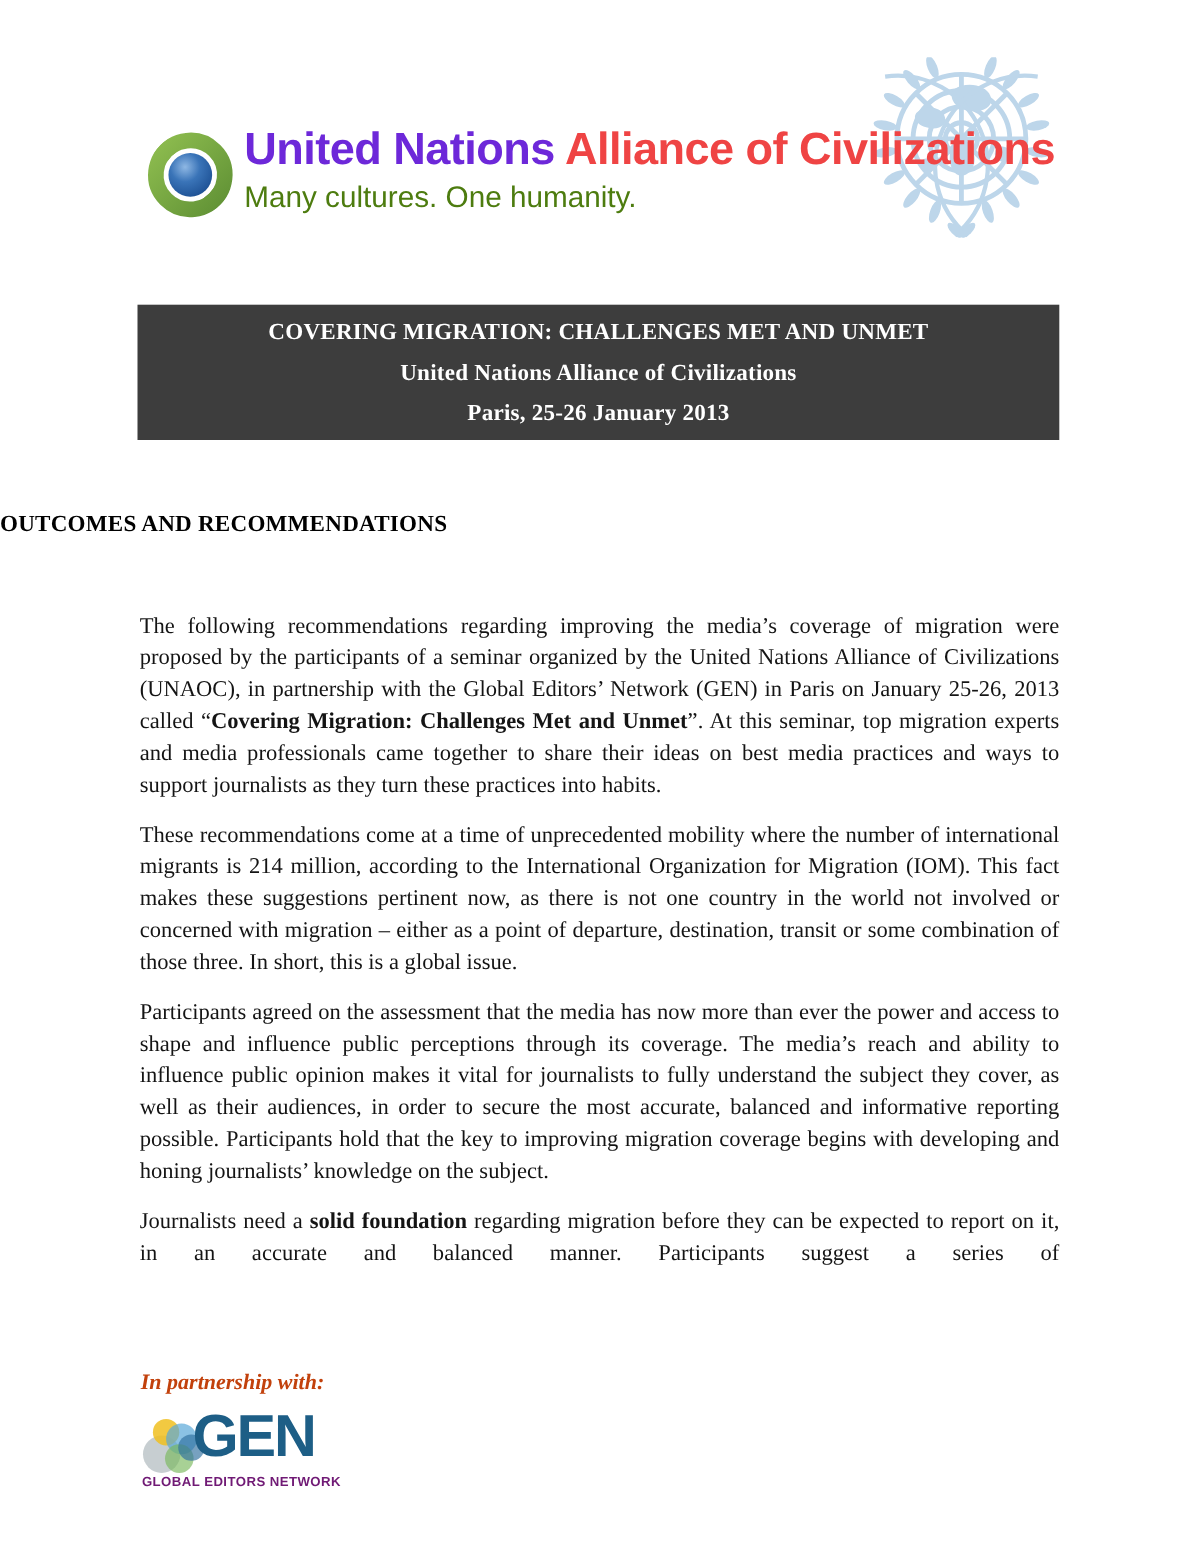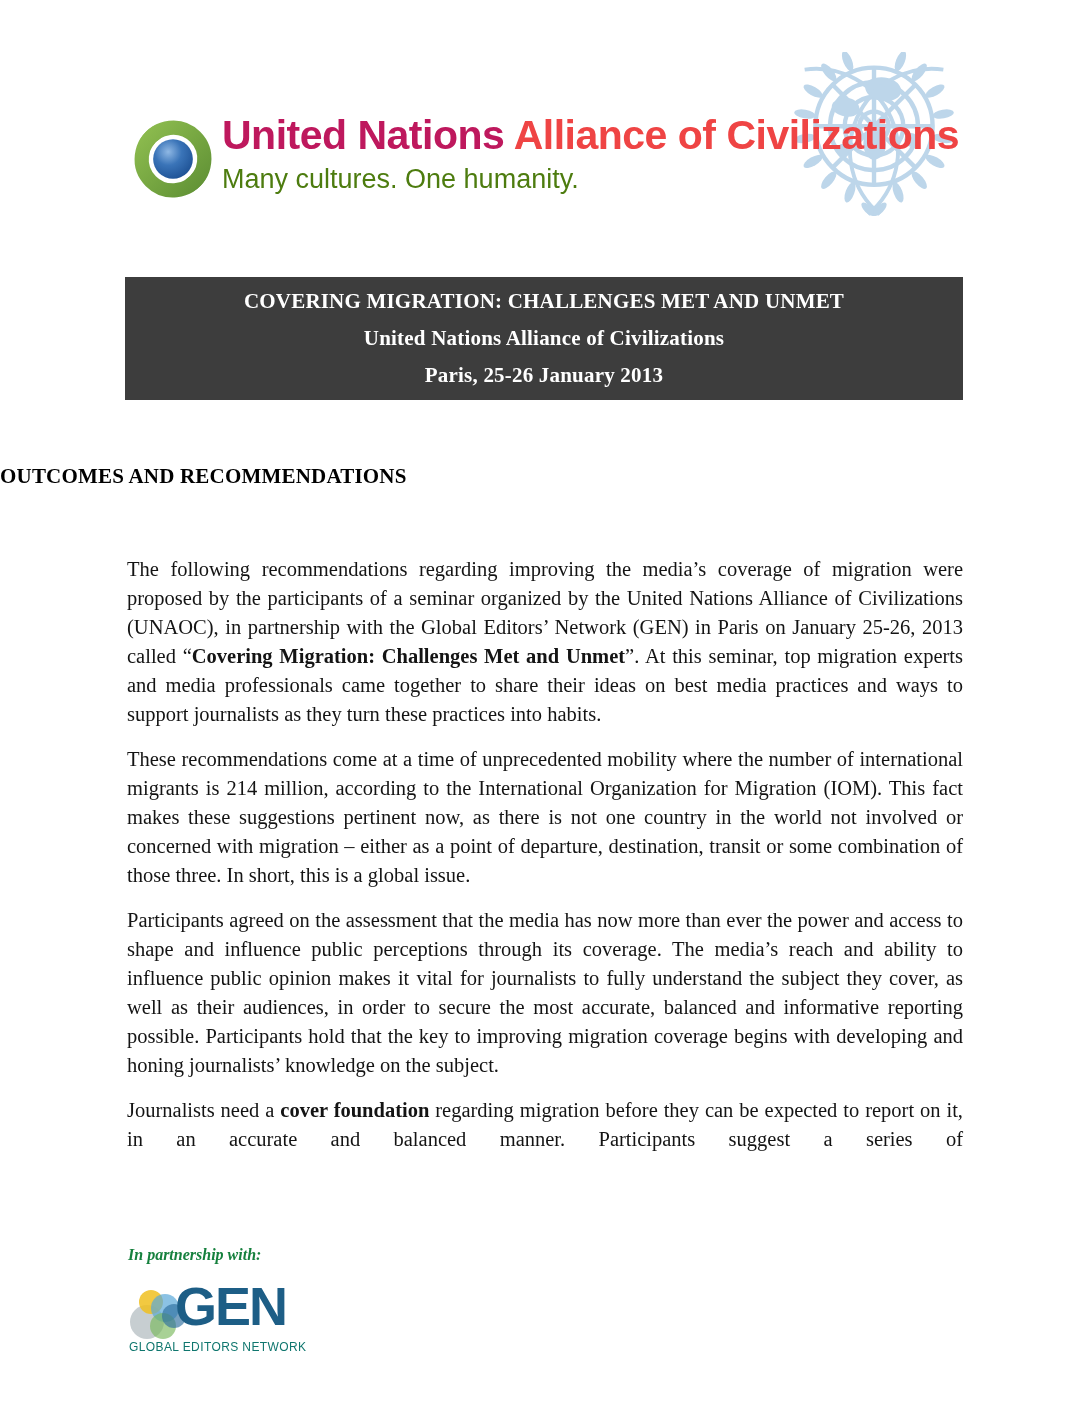--- a/index.html
+++ b/index.html
@@ -7,21 +7,21 @@
     position:relative; width:1088px; height:1408px; background:#ffffff;
     overflow:hidden; font-family:"Liberation Serif", serif; color:#111;
   }
 
   
   .un-emblem { position:absolute; left:772px; top:52px; width:205px; height:168px; z-index:0; }
   .unaoc-logo { position:absolute; left:127px; top:105px; z-index:2; width:850px; height:110px; }
   .swirl { position:absolute; left:0; top:2px; width:92px; height:104px; }
   .logo-text { position:absolute; left:95px; top:6px; white-space:nowrap; }
   .logo-main { font-family:"Liberation Sans", sans-serif; font-weight:bold; font-size:41px; letter-spacing:-0.5px; line-height:48px; }
-  .logo-main .blue  { color:#be185d; }
+  .logo-main .blue  { color:#6d28d9; }
   .logo-main .green { color:#ef4444; }
   .logo-tagline { font-family:"Liberation Sans", sans-serif; font-size:27px; color:#4d7c0f; margin-top:5px; }
 
   
   .title-box {
     position:absolute; left:125px; top:277px; width:838px; height:123px; z-index:1;
     background:#3d3d3d; color:#ffffff; text-align:center; font-weight:bold; font-size:21px;
     display:flex; flex-direction:column; justify-content:space-around; padding:6px 0; box-sizing:border-box;
     letter-spacing:0.2px;
   }
@@ -36,33 +36,33 @@
   .body-text {
     position:absolute; left:127px; top:543px; width:836px; z-index:1;
     font-size:20.5px; line-height:29px; text-align:justify; color:#141414;
   }
   .body-text p { margin:12px 0 16px 0; }
   .body-text p.p-last { text-align-last:justify; }
 
   
   .partner-label {
     position:absolute; left:128px; top:1246px; z-index:1;
-    font-size:16px; font-weight:bold; font-style:italic; color:#15803d;
+    font-size:20px; font-weight:bold; font-style:italic; color:#c2410c;
   }
   .gen-logo { position:absolute; left:129px; top:1288px; width:200px; height:72px; z-index:1; }
   .gen-circles { position:absolute; left:0; top:-2px; width:60px; height:60px; }
   .gen-acronym {
     position:absolute; left:46px; top:-13px;
     font-family:"Liberation Sans", sans-serif; font-weight:bold; font-size:54px;
     letter-spacing:-2px; color:#1d5e86;
   }
   .gen-subtitle {
     position:absolute; left:0px; top:52px; white-space:nowrap;
-    font-family:"Liberation Sans", sans-serif; font-weight:normal; font-size:12px;
-    letter-spacing:0.4px; color:#0f766e;
+    font-family:"Liberation Sans", sans-serif; font-weight:bold; font-size:12px;
+    letter-spacing:0.4px; color:#701a75;
   }
 </style>
 </head>
 <body>
 
 <div class="page">
 
   <svg class="un-emblem" viewBox="0 0 205 172" xmlns="http://www.w3.org/2000/svg" aria-hidden="true">
     <g stroke="#bdd6ea" stroke-width="4.5" fill="none">
       <circle cx="102" cy="76" r="60"></circle>
@@ -135,21 +135,21 @@
     <div>United Nations Alliance of Civilizations</div>
     <div>Paris, 25-26 January 2013</div>
   </section>
 
   <h2 class="section-heading">OUTCOMES AND RECOMMENDATIONS</h2>
 
   <main class="body-text">
     <p><span>The following recommendations regarding improving the media’s coverage of migration were proposed by the participants of a seminar organized by the United Nations Alliance of Civilizations (UNAOC), in partnership with the Global Editors’ Network (GEN) in Paris on January 25-26, 2013 called “</span><strong>Covering Migration: Challenges Met and Unmet</strong><span>”.  At this seminar, top migration experts and media professionals came together to share their ideas on best media practices and ways to support journalists as they turn these practices into habits.</span></p>
     <p>These recommendations come at a time of unprecedented mobility where the number of international migrants is 214 million, according to the International Organization for Migration (IOM). This fact makes these suggestions pertinent now, as there is not one country in the world not involved or concerned with migration – either as a point of departure, destination, transit or some combination of those three. In short, this is a global issue.</p>
     <p>Participants agreed on the assessment that the media has now more than ever the power and access to shape and influence public perceptions through its coverage.  The media’s reach and ability to influence public opinion makes it vital for journalists to fully understand the subject they cover, as well as their audiences, in order to secure the most accurate, balanced and informative reporting possible.  Participants hold that the key to improving migration coverage begins with developing and honing journalists’ knowledge on the subject.</p>
-    <p class="p-last"><span>Journalists need a </span><strong>cover foundation</strong><span> regarding migration before they can be expected to report on it, in an accurate and balanced manner.  Participants suggest a series of</span></p>
+    <p class="p-last"><span>Journalists need a </span><strong>solid foundation</strong><span> regarding migration before they can be expected to report on it, in an accurate and balanced manner.  Participants suggest a series of</span></p>
   </main>
 
   <div class="partner-label">In partnership with:</div>
 
   <div class="gen-logo">
     <svg class="gen-circles" viewBox="0 0 60 60" xmlns="http://www.w3.org/2000/svg" aria-hidden="true">
       <circle cx="18" cy="36" r="17" fill="#b9c2c6" opacity="0.8"></circle>
       <circle cx="22" cy="16" r="12" fill="#f0c020" opacity="0.85"></circle>
       <circle cx="36" cy="22" r="14" fill="#5aa8d8" opacity="0.7"></circle>
       <circle cx="34" cy="40" r="13" fill="#79b95c" opacity="0.65"></circle>

